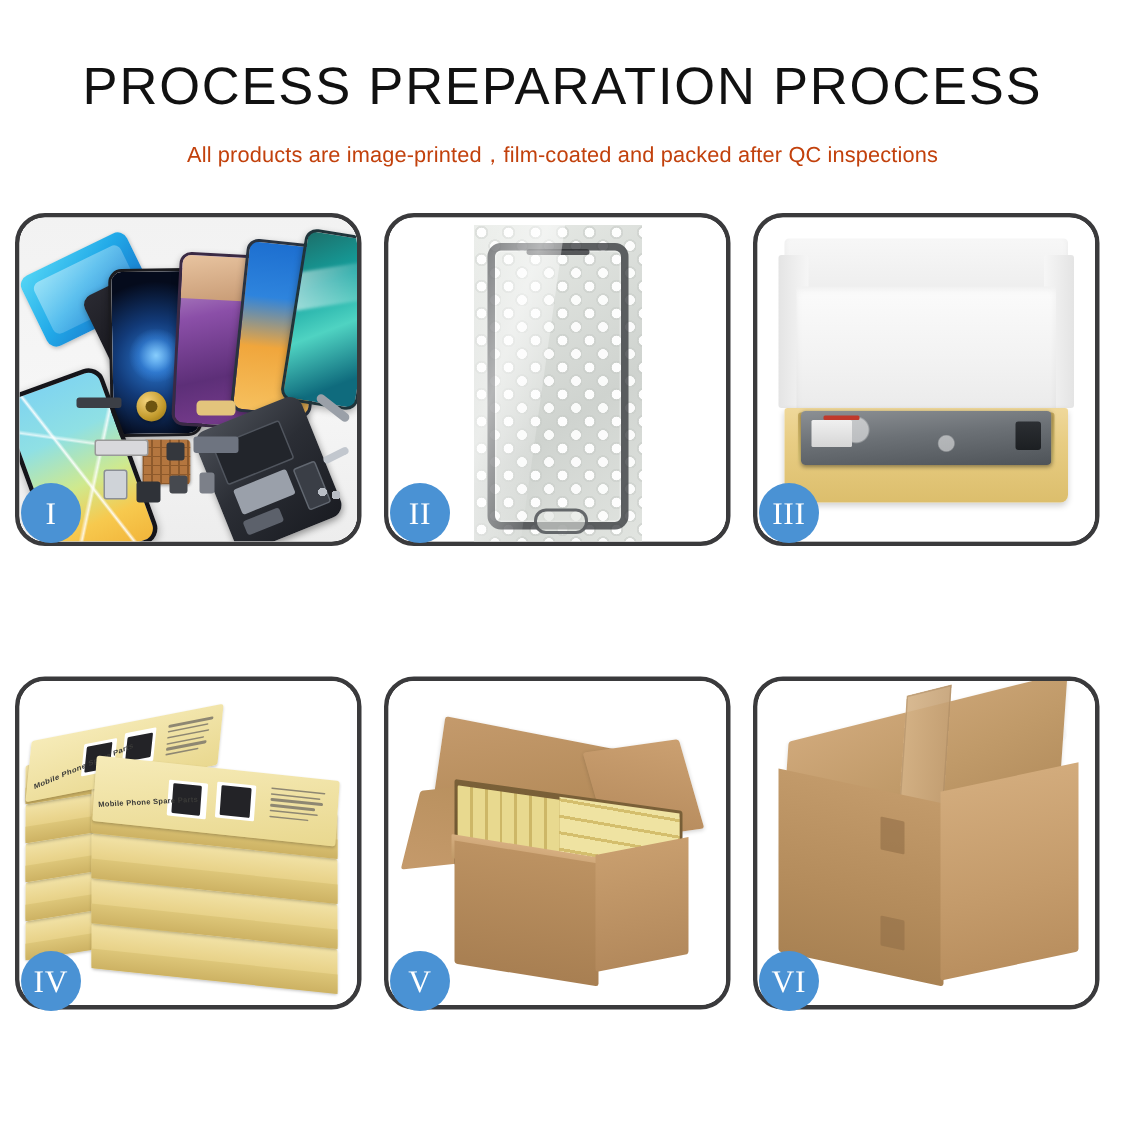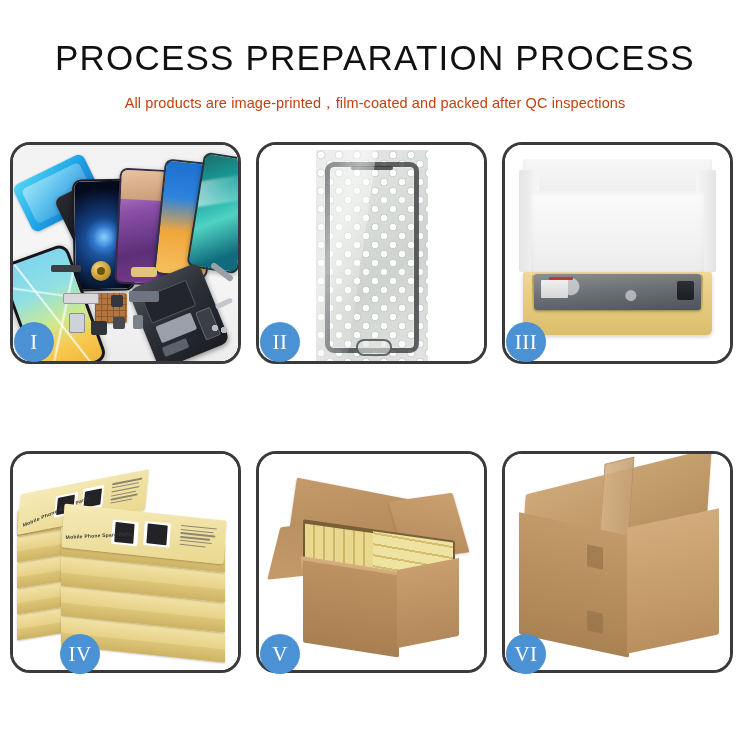--- a/index.html
+++ b/index.html
@@ -69,21 +69,21 @@
     font-family:"Liberation Serif","DejaVu Serif",serif;
     font-size:21px;
     display:flex;align-items:center;justify-content:center;
     letter-spacing:0.5px;
     z-index:12;
     line-height:1;
   }
   .b1{left:14px;top:322px;}
   .b2{left:260px;top:322px;}
   .b3{left:506px;top:322px;}
-  .b4{left:14px;top:634px;margin-left:46px;}
+  .b4{left:14px;top:634px;}
   .b5{left:260px;top:634px;}
   .b6{left:506px;top:634px;}
 
   
   .scene1{position:absolute;inset:0;background:#f4f4f4;}
   .scene1 .band{
     position:absolute;left:0;top:0;width:100%;height:100%;
     background:linear-gradient(180deg,#f2f2f2 0%,#f6f6f6 55%,#ededed 100%);
   }
   

